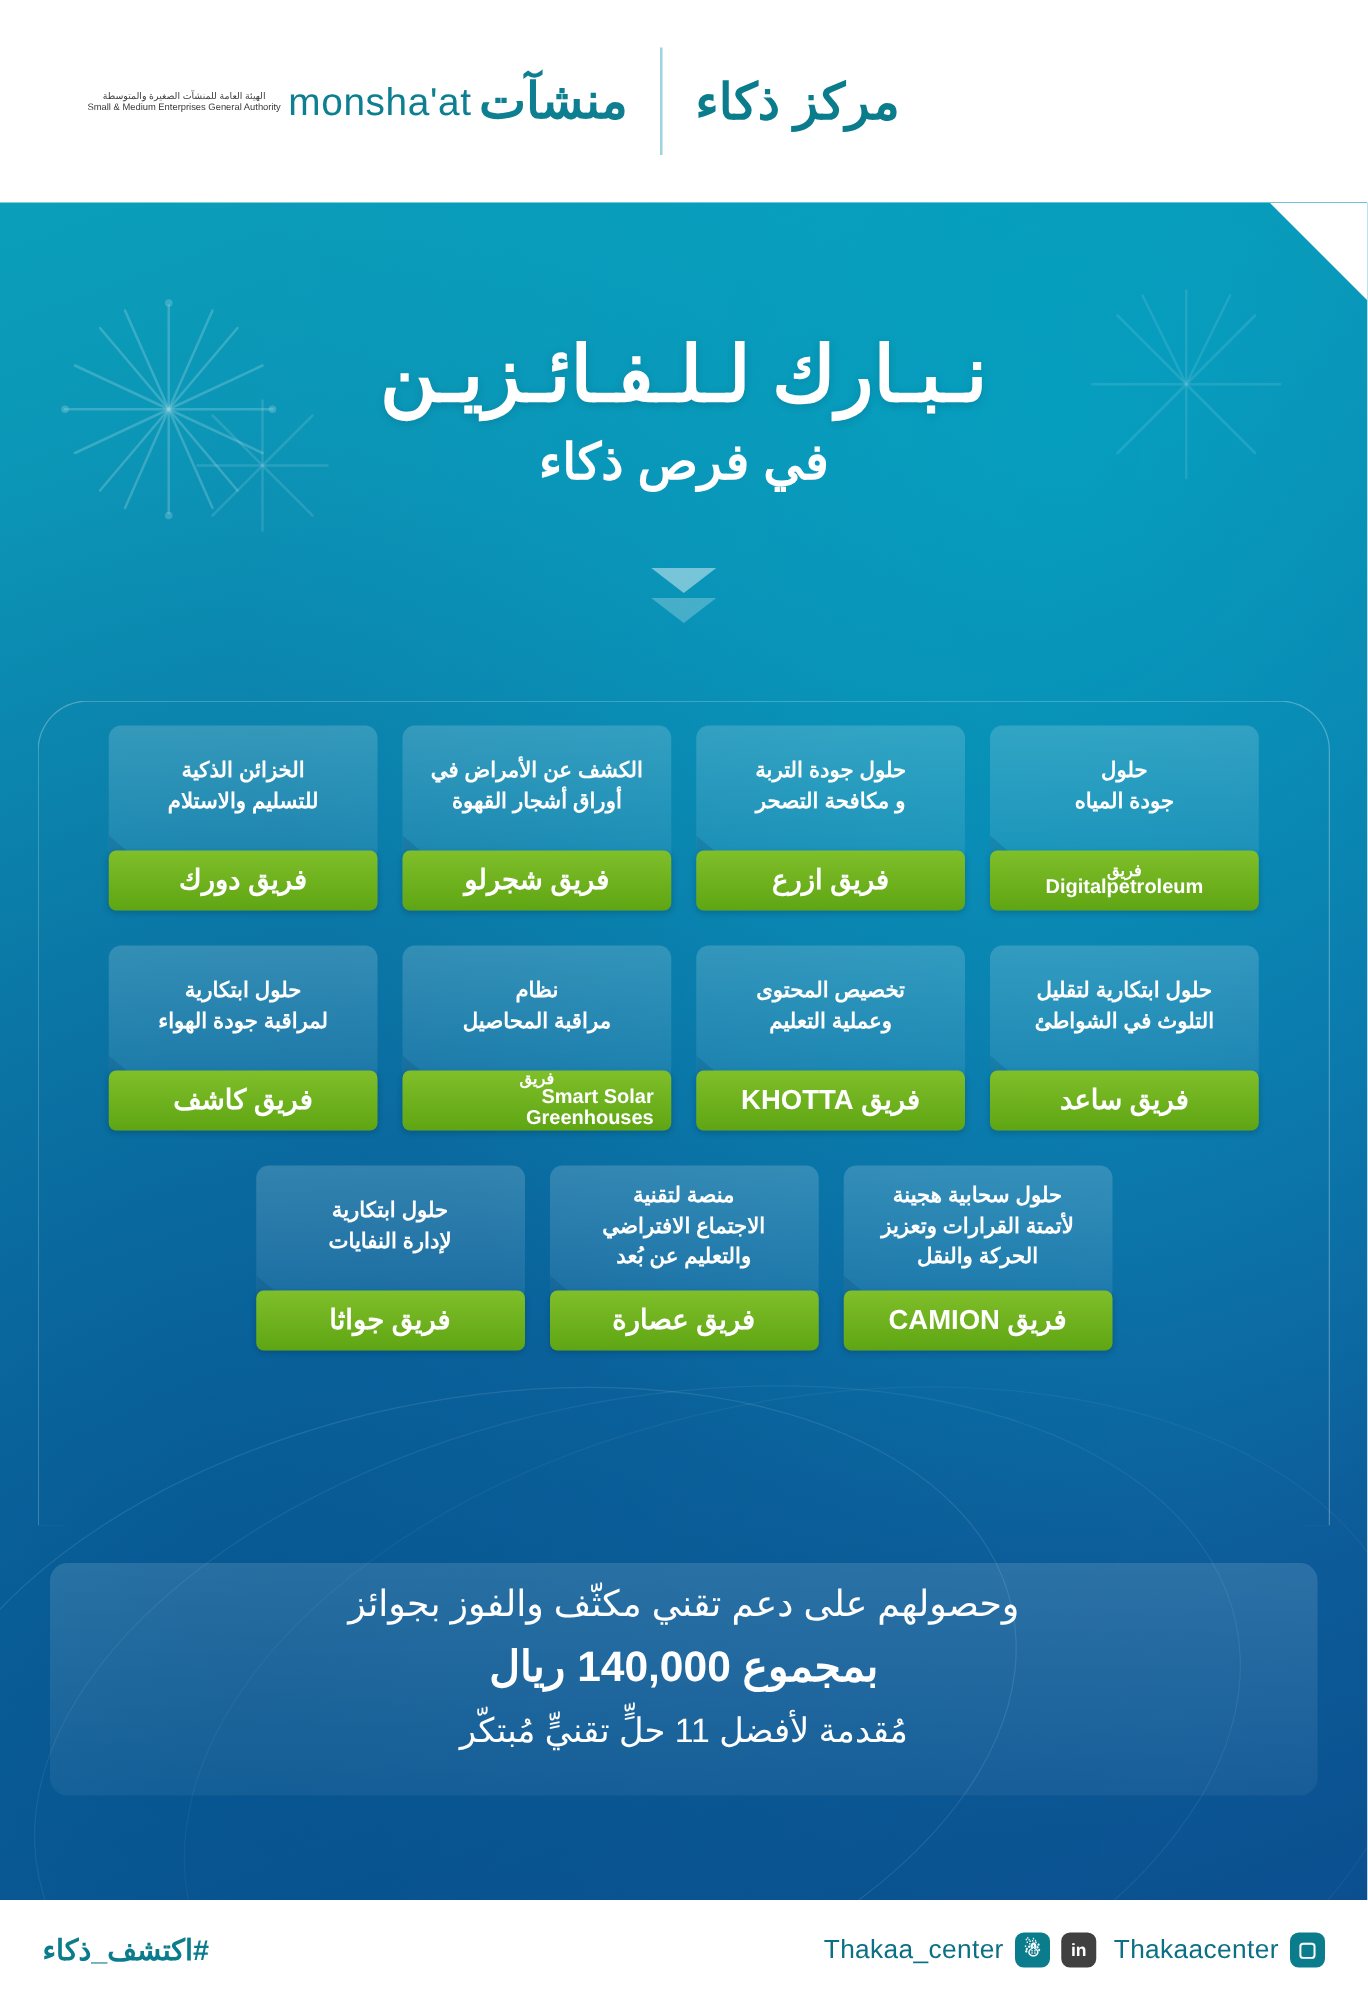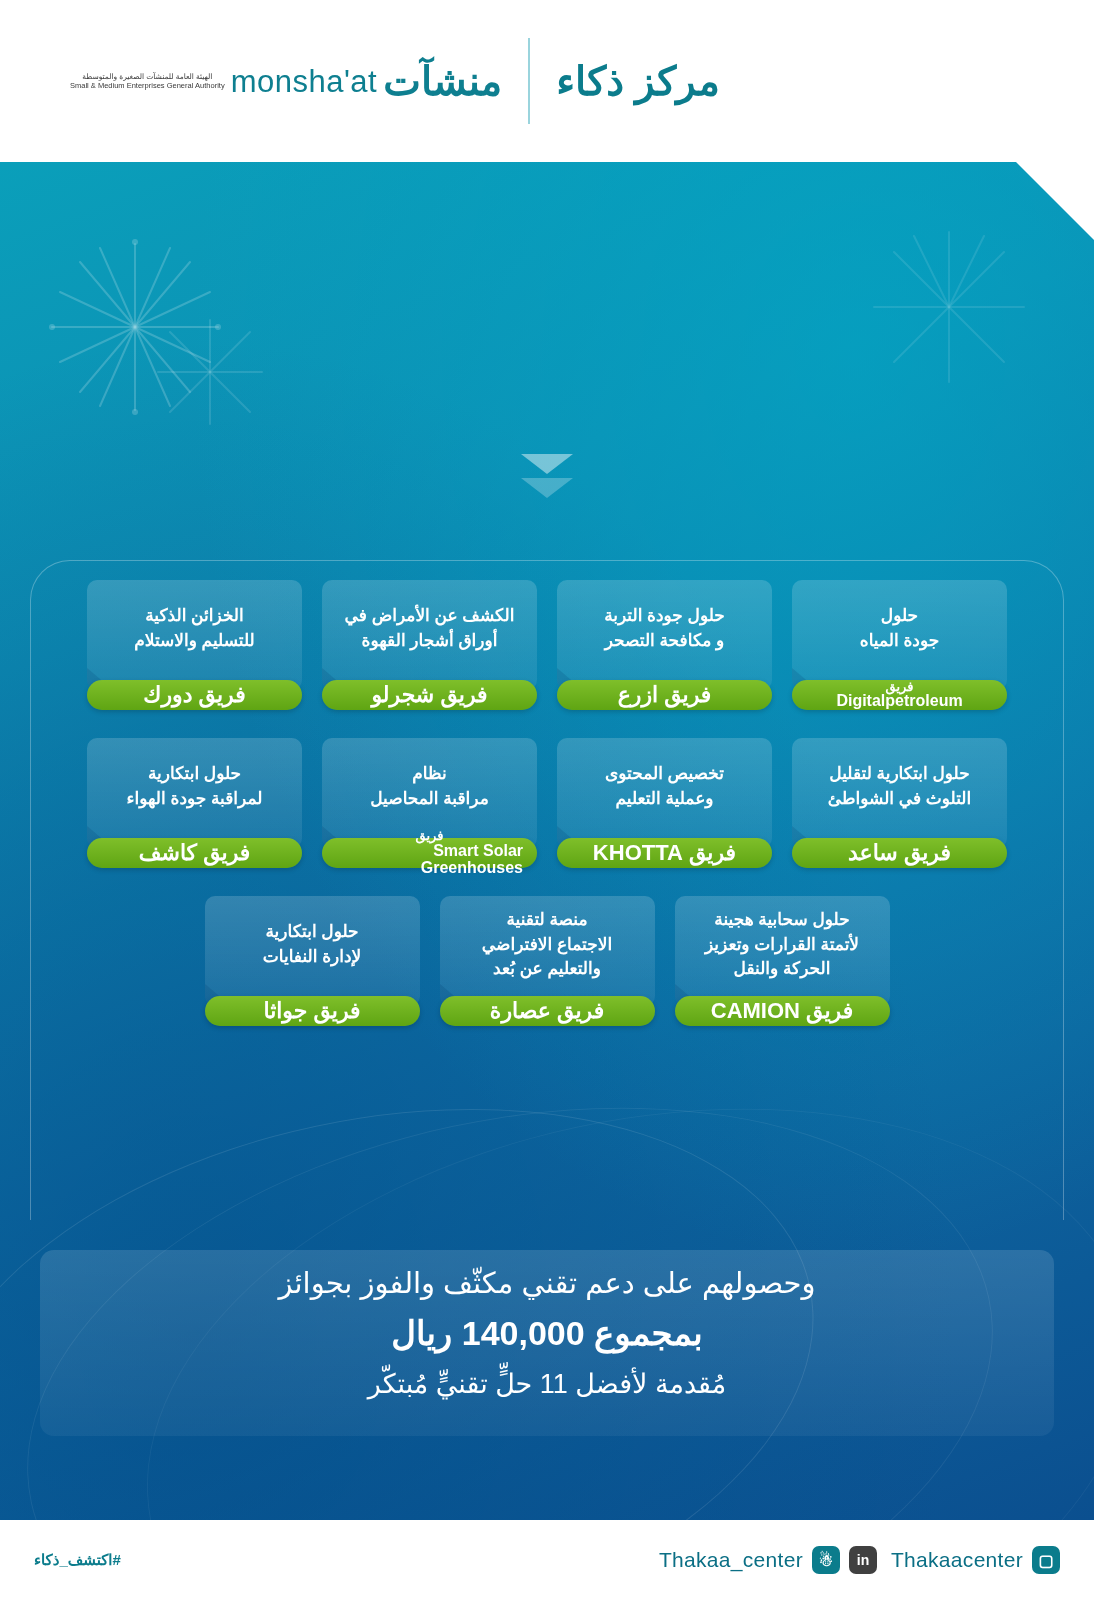--- a/index.html
+++ b/index.html
@@ -146,22 +146,22 @@
     border-bottom-left-radius: 10px;
   }
   .card-text {
     font-size: 17px; font-weight: bold; color: #ffffff; line-height: 1.45;
     direction: rtl;
   }
   .badge {
     margin-top: -10px;
     position: relative;
     background: linear-gradient(180deg, #7fbf2a 0%, #5fa513 100%);
-    border-radius: 16px;
-    height: 30px;
+    border-radius: 6px;
+    height: 48px;
     display: flex; align-items: center; justify-content: center;
     padding: 0 14px;
     box-shadow: 0 2px 5px rgba(0,0,0,0.18);
   }
   .badge-text {
     color: #ffffff; font-weight: bold; font-size: 22px; line-height: 1;
     direction: rtl; white-space: nowrap;
   }
   .badge-two {
     display: flex; flex-direction: column; align-items: center; justify-content: center;
@@ -194,21 +194,21 @@
   .soc-label { font-size: 21px; color: #0b6f85; font-weight: normal; letter-spacing: .3px;}
   .ico {
     width: 28px; height: 28px; border-radius: 7px;
     display: flex; align-items: center; justify-content: center;
     color: #ffffff; font-size: 16px; font-weight: bold;
   }
   .ico.ig { background: #0b7c8c; }
   .ico.li { background: #404040; font-size: 14px; }
   .ico.tw { background: #0b7c8c; }
   .hashtag {
-    font-size: 15px; color: #0b7c8c; font-weight: bold; direction: rtl;
+    font-size: 23px; color: #0b7c8c; font-weight: bold; direction: rtl;
   }
 </style>
 </head>
 <body>
 
 <div class="page">
 
   <div class="header">
     <div class="hdr-right">
       <div class="thakaa-title">مركز ذكاء</div>
@@ -279,20 +279,24 @@
           <line x1="85" y1="85" x2="85" y2="160"></line>
             <line x1="85" y1="85" x2="30" y2="140"></line>
           <line x1="85" y1="85" x2="10" y2="85"></line>
             <line x1="85" y1="85" x2="30" y2="30"></line>
           <line x1="85" y1="85" x2="120" y2="14"></line>
             <line x1="85" y1="85" x2="50" y2="14"></line>
         </g>
       </svg>
     </div>
 
+    <div class="title-wrap">
+      <div class="title-main">نـبـارك لـلـفـائـزيـن</div>
+      <div class="title-sub">في فرص ذكاء</div>
+    </div>
 
     <div class="chev-wrap">
       <div class="chev"></div>
       <div class="chev c2"></div>
     </div>
 
     <div class="frame"></div>
 
     <div class="grid">
 

